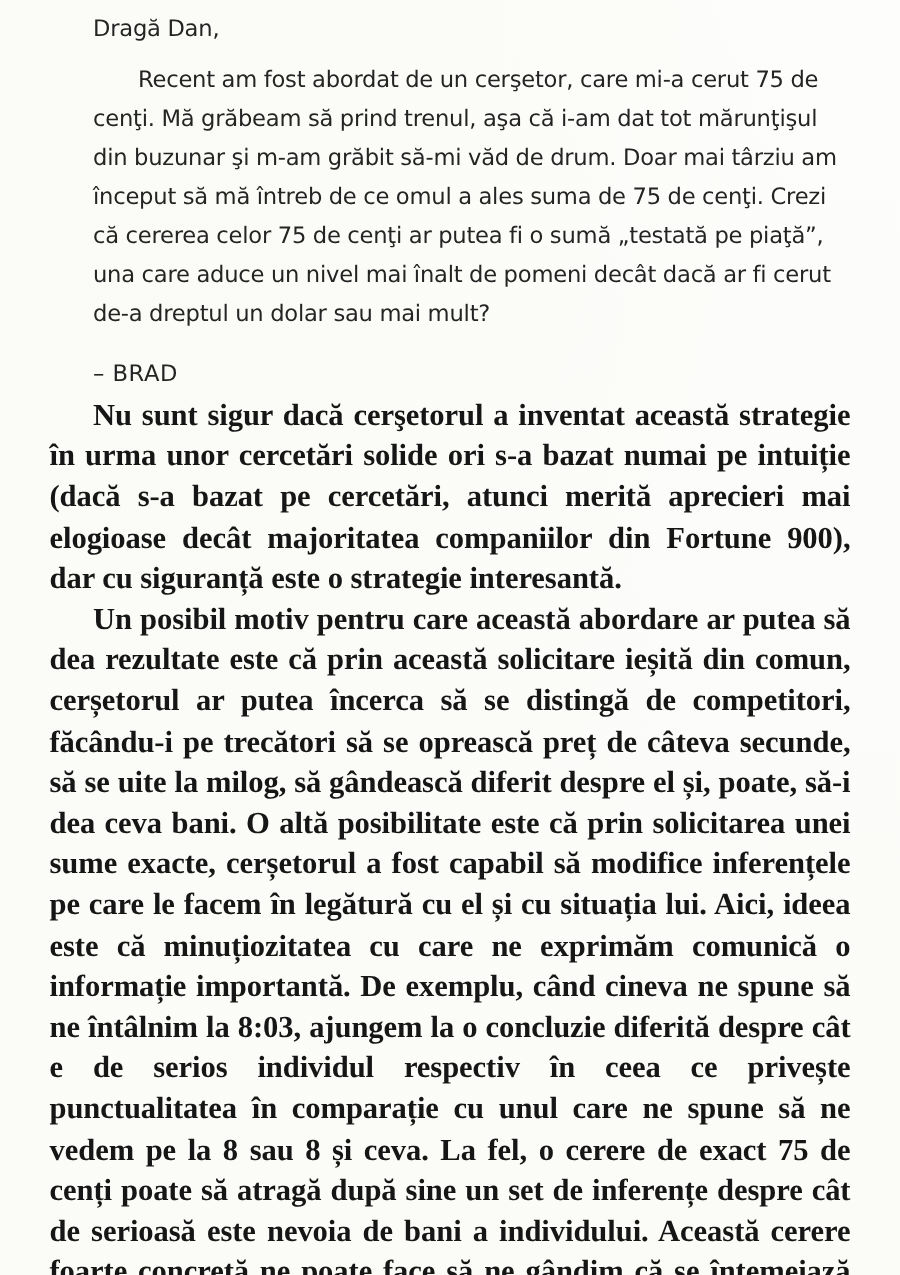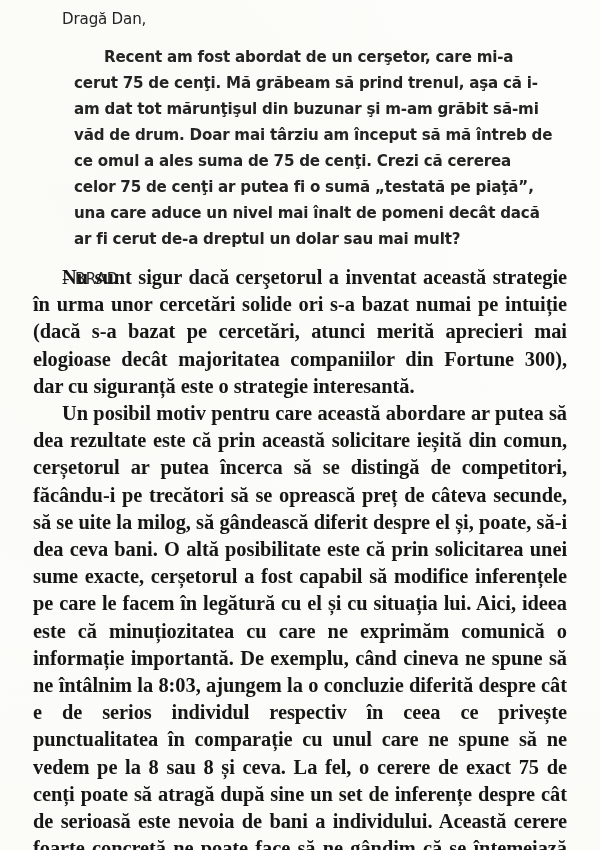--- a/index.html
+++ b/index.html
@@ -42,24 +42,23 @@
     font-size: 15.1px;
     line-height: 26.0px;
     color: #242424;
     letter-spacing: -0.15px;
     word-spacing: -0.2px;
   }
   .letter .salutation {
     margin: 0 0 8px 0;
   }
   .letter .para {
-    margin: 12px;
+    margin: 0;
     text-align: left;
     text-indent: 30px;
-    font-weight: bold;
   }
   .letter .signature {
     margin: 14px 0 0 0;
     text-align: left;
     padding-right: 59px;
     letter-spacing: 0.4px;
   }
 
   
   .body-text {
@@ -98,17 +97,17 @@
 
 <div class="content">
 
   <div class="letter">
     <p class="salutation">Dragă Dan,</p>
     <p class="para">Recent am fost abordat de un cerşetor, care mi-a cerut 75 de cenţi. Mă grăbeam să prind trenul, aşa că i-am dat tot mărunţişul din buzunar şi m-am grăbit să-mi văd de drum. Doar mai târziu am început să mă întreb de ce omul a ales suma de 75 de cenţi. Crezi că cererea celor 75 de cenţi ar putea fi o sumă „testată pe piaţă”, una care aduce un nivel mai înalt de pomeni decât dacă ar fi cerut de-a dreptul un dolar sau mai mult?</p>
     <p class="signature">– BRAD</p>
   </div>
 
   <div class="body-text">
-    <p class="para">Nu sunt sigur dacă cerşetorul a inventat această strategie în urma unor cercetări solide ori s-a bazat numai pe intuiție (dacă s-a bazat pe cercetări, atunci merită aprecieri mai elogioase decât majoritatea companiilor din Fortune 300), dar cu siguranță este o strategie interesantă.</p>
+    <p class="para">Nu sunt sigur dacă cerşetorul a inventat această strategie în urma unor cercetări solide ori s-a bazat numai pe intuiție (dacă s-a bazat pe cercetări, atunci merită aprecieri mai elogioase decât majoritatea companiilor din Fortune 900), dar cu siguranță este o strategie interesantă.</p>
     <p class="para clipped">Un posibil motiv pentru care această abordare ar putea să dea rezultate este că prin această solicitare ieșită din comun, cerșetorul ar putea încerca să se distingă de competitori, făcându-i pe trecători să se oprească preț de câteva secunde, să se uite la milog, să gândească diferit despre el și, poate, să-i dea ceva bani. O altă posibilitate este că prin solicitarea unei sume exacte, cerșetorul a fost capabil să modifice inferențele pe care le facem în legătură cu el și cu situația lui. Aici, ideea este că minuțiozitatea cu care ne exprimăm comunică o informație importantă. De exemplu, când cineva ne spune să ne întâlnim la 8:03, ajungem la o concluzie diferită despre cât e de serios individul respectiv în ceea ce privește punctualitatea în comparație cu unul care ne spune să ne vedem pe la 8 sau 8 și ceva. La fel, o cerere de exact 75 de cenți poate să atragă după sine un set de inferențe despre cât de serioasă este nevoia de bani a individului. Această cerere foarte concretă ne poate face să ne gândim că se întemeiază pe un anumit motiv–</p>
   </div>
 
 </div>
 
 </body></html>

